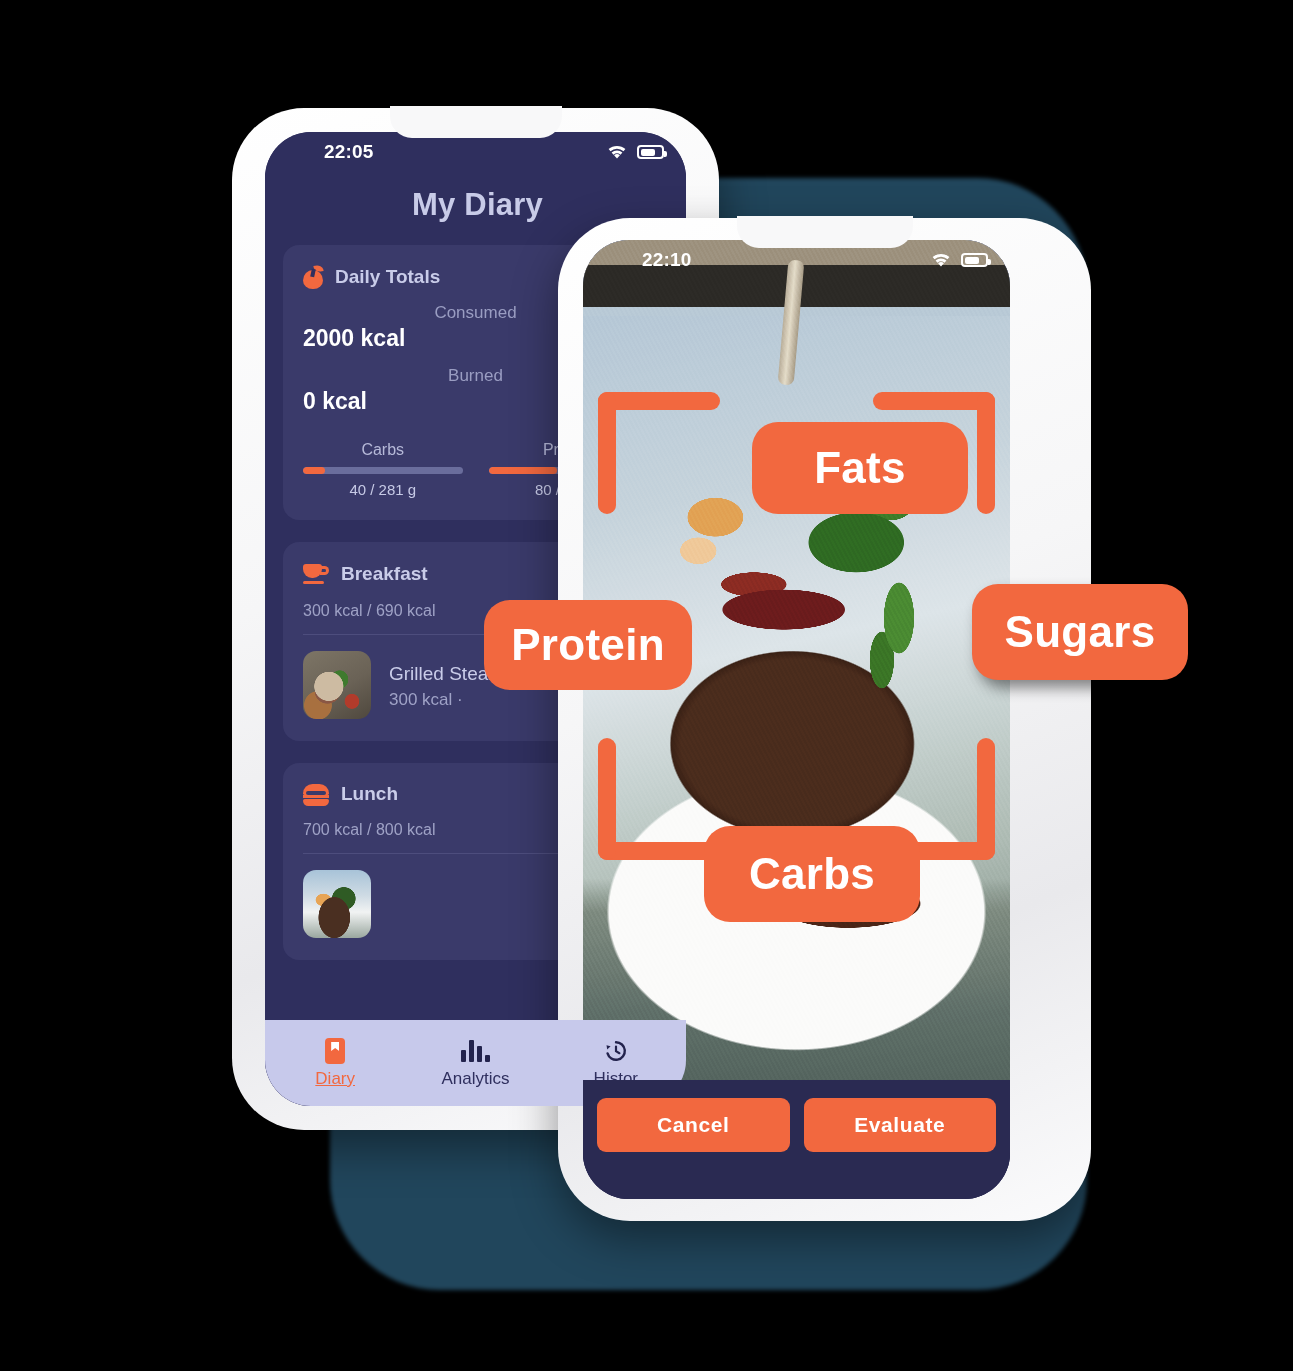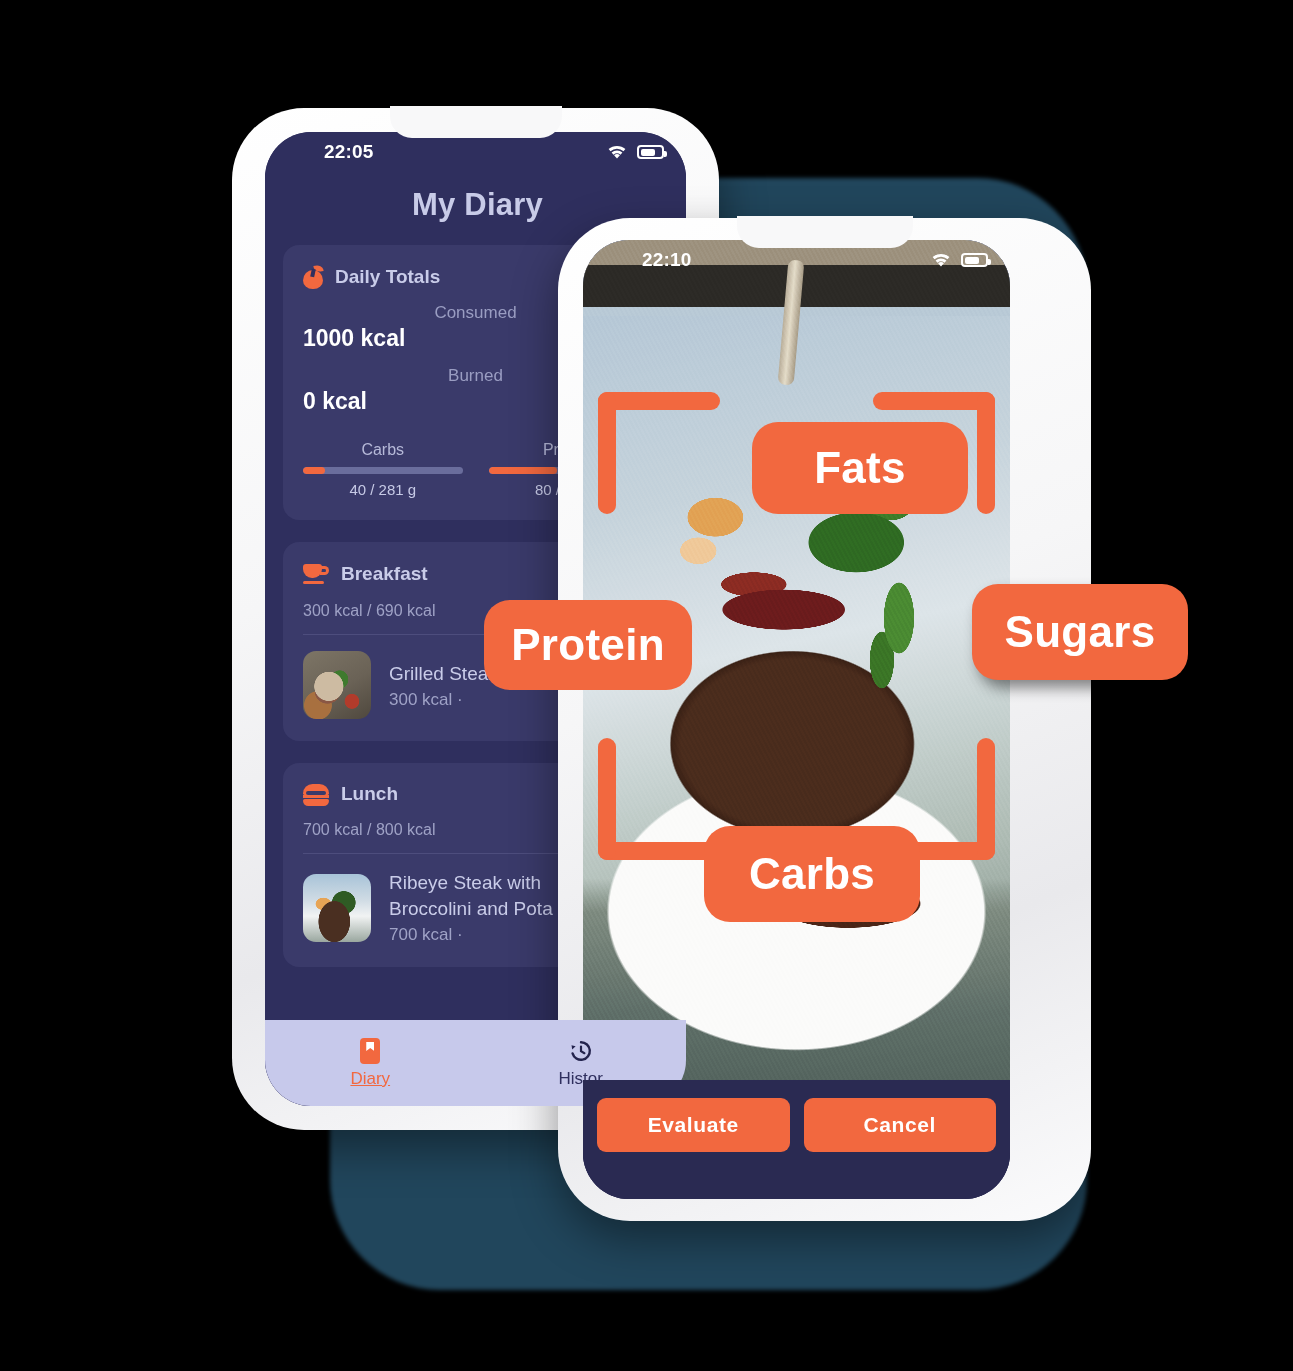--- a/index.html
+++ b/index.html
@@ -499,21 +499,21 @@
           <div class="card-head">
             <span class="apple-icon">
               <span class="leaf"></span>
                 <span class="body"></span>
             </span>
             <span class="card-head-label">Daily Totals</span>
           </div>
 
           <div class="kv">
             <div class="k">Consumed</div>
-            <div class="v">1000 kcal</div>
+            <div class="v">2000 kcal</div>
           </div>
 
           <div class="kv">
             <div class="k">Burned</div>
             <div class="v">0 kcal</div>
           </div>
 
           <div class="macros">
             <div class="macro">
               <div class="macro-name">Carbs</div>
@@ -558,34 +558,40 @@
               <span class="top"></span>
                 <span class="mid"></span>
                 <span class="bot"></span>
             </span>
             <span class="card-head-label">Lunch</span>
           </div>
           <div class="meal-sub">700 kcal / 800 kcal</div>
           <div class="divider"></div>
           <div class="food-row">
             <div class="thumb ribeye"></div>
-            <div class="food-meta">
-              <div class="food-name">Ribeye Steak with</div>
-              <div class="food-name">Broccolini and Pota</div>
-              <div class="food-kcal">700 kcal ·</div>
-            </div>
           </div>
         </div>
 
         <nav class="tabbar">
           <div class="tab active">
             <div class="tab-ico">
                 <span class="bookmark-ico"></span>
               </div>
             <span class="tab-label">Diary</span>
+          </div>
+          <div class="tab">
+            <div class="tab-ico">
+              <span class="bars-ico">
+                  <i></i>
+                  <i></i>
+                  <i></i>
+                  <i></i>
+                </span>
+            </div>
+            <span class="tab-label">Analytics</span>
           </div>
           <div class="tab">
             <div class="tab-ico">
               <svg width="26" height="26" viewBox="0 0 26 26">
                 <path d="M13 4.2a8.8 8.8 0 1 1-8.45 11.2" fill="none" stroke="#23234d" stroke-width="2.4" stroke-linecap="round"></path>
                 <path d="M7.6 8.2 3.5 7.3l.7 4.3z" fill="#23234d"></path>
                 <path d="M13 8.6v4.6l3.4 2" fill="none" stroke="#23234d" stroke-width="2.2" stroke-linecap="round"></path>
               </svg>
             </div>
             <span class="tab-label">Histor</span>
@@ -634,22 +640,22 @@
         <div class="bracket bl">
             <i class="h"></i>
             <i class="v"></i>
           </div>
         <div class="bracket br">
             <i class="h"></i>
             <i class="v"></i>
           </div>
 
         <div class="actionbar">
+          <button class="btn">Cancel</button>
           <button class="btn">Evaluate</button>
-          <button class="btn">Cancel</button>
         </div>
 
       </div>
     </div>
     <div class="notch"></div>
 
     <div class="pill" id="pill-fats">Fats</div>
     <div class="pill" id="pill-protein">Protein</div>
     <div class="pill" id="pill-sugars">Sugars</div>
     <div class="pill" id="pill-carbs">Carbs</div>

